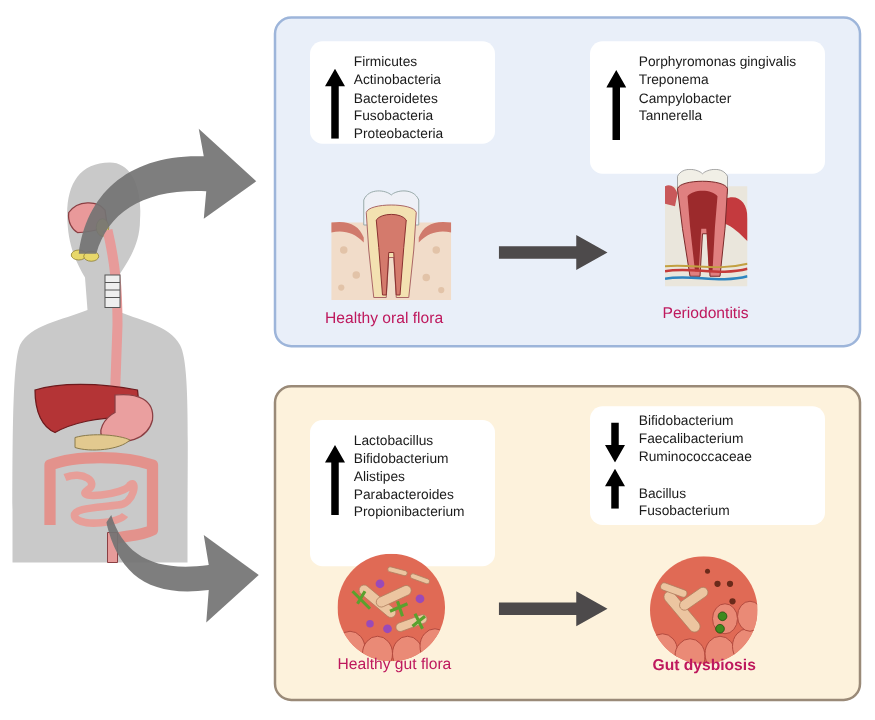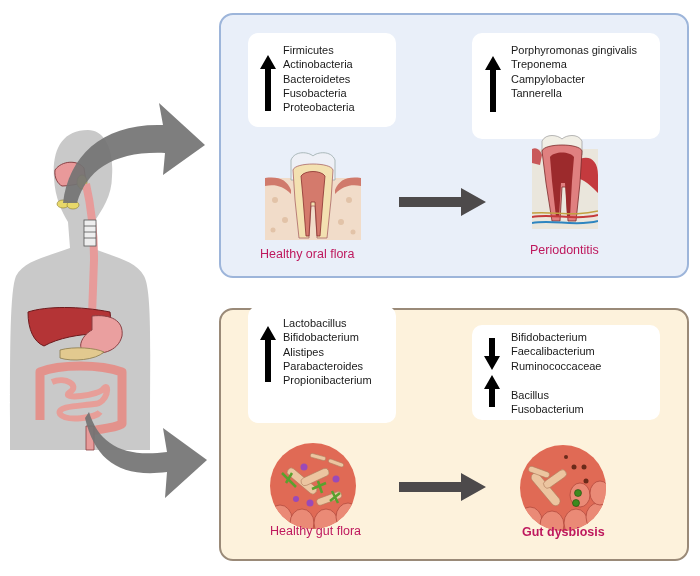--- a/index.html
+++ b/index.html
@@ -46,21 +46,21 @@
 
 <svg class="arrow-svg" style="left:55px;top:95px" width="160" height="110" viewBox="0 0 160 110">
   <path fill="#737373" opacity="0.92" d="M8 108 C14 60 48 28 108 30 L104 8 L150 50 L108 80 L110 58 C60 56 32 74 22 108 Z"></path>
 </svg>
 <svg class="arrow-svg" style="left:85px;top:410px" width="130" height="100" viewBox="0 0 130 100">
   <path fill="#737373" opacity="0.92" d="M4 2 C14 34 38 48 82 42 L78 18 L122 50 L80 88 L82 62 C34 68 10 50 0 8 Z"></path>
 </svg>
 
 <div class="panel panel-oral"></div>
 
-<div class="card" style="left:248px;top:33px;width:148px;height:94px;">
+<div class="card" style="left:248px;top:33px;width:148px;height:82px;">
   <svg style="position:absolute;left:12px;top:22px" width="16" height="56" viewBox="0 0 16 56">
     <polygon points="8,0 16,14 11,14 11,56 5,56 5,14 0,14" fill="#000"></polygon>
   </svg>
   <ul style="left:35px;top:10px;">
     <li>Firmicutes</li>
     <li>Actinobacteria</li>
     <li>Bacteroidetes</li>
     <li>Fusobacteria</li>
     <li>Proteobacteria</li>
   </ul>
@@ -108,21 +108,21 @@
   <path d="M10 16 C12 8 48 8 50 16 L48 48 L44 86 L36 86 L34 52 L30 52 L28 86 L20 86 L14 48 Z" fill="#e08080" stroke="#7a2a2a" stroke-width="0.8"></path>
   <path d="M18 22 C22 16 38 16 42 22 L40 46 L38 82 L35 82 L33 48 L29 48 L27 82 L24 82 L20 46 Z" fill="#9c2a2c"></path>
   <path d="M0 82 C20 78 44 86 66 80" stroke="#c53a3a" stroke-width="2" fill="none"></path>
   <path d="M0 88 C20 84 44 92 66 86" stroke="#2e85c0" stroke-width="2" fill="none"></path>
   <path d="M0 78 C22 76 42 82 66 76" stroke="#c2a040" stroke-width="1.5" fill="none"></path>
 </svg>
 <div class="caption" style="left:530px;top:243px;">Periodontitis</div>
 
 <div class="panel panel-gut"></div>
 
-<div class="card" style="left:248px;top:306px;width:148px;height:117px;">
+<div class="card" style="left:248px;top:336px;width:148px;height:117px;">
   <svg style="position:absolute;left:12px;top:20px" width="16" height="56" viewBox="0 0 16 56">
     <polygon points="8,0 16,14 11,14 11,56 5,56 5,14 0,14" fill="#000"></polygon>
   </svg>
   <ul style="left:35px;top:10px;">
     <li>Lactobacillus</li>
     <li>Bifidobacterium</li>
     <li>Alistipes</li>
     <li>Parabacteroides</li>
     <li>Propionibacterium</li>
   </ul>

